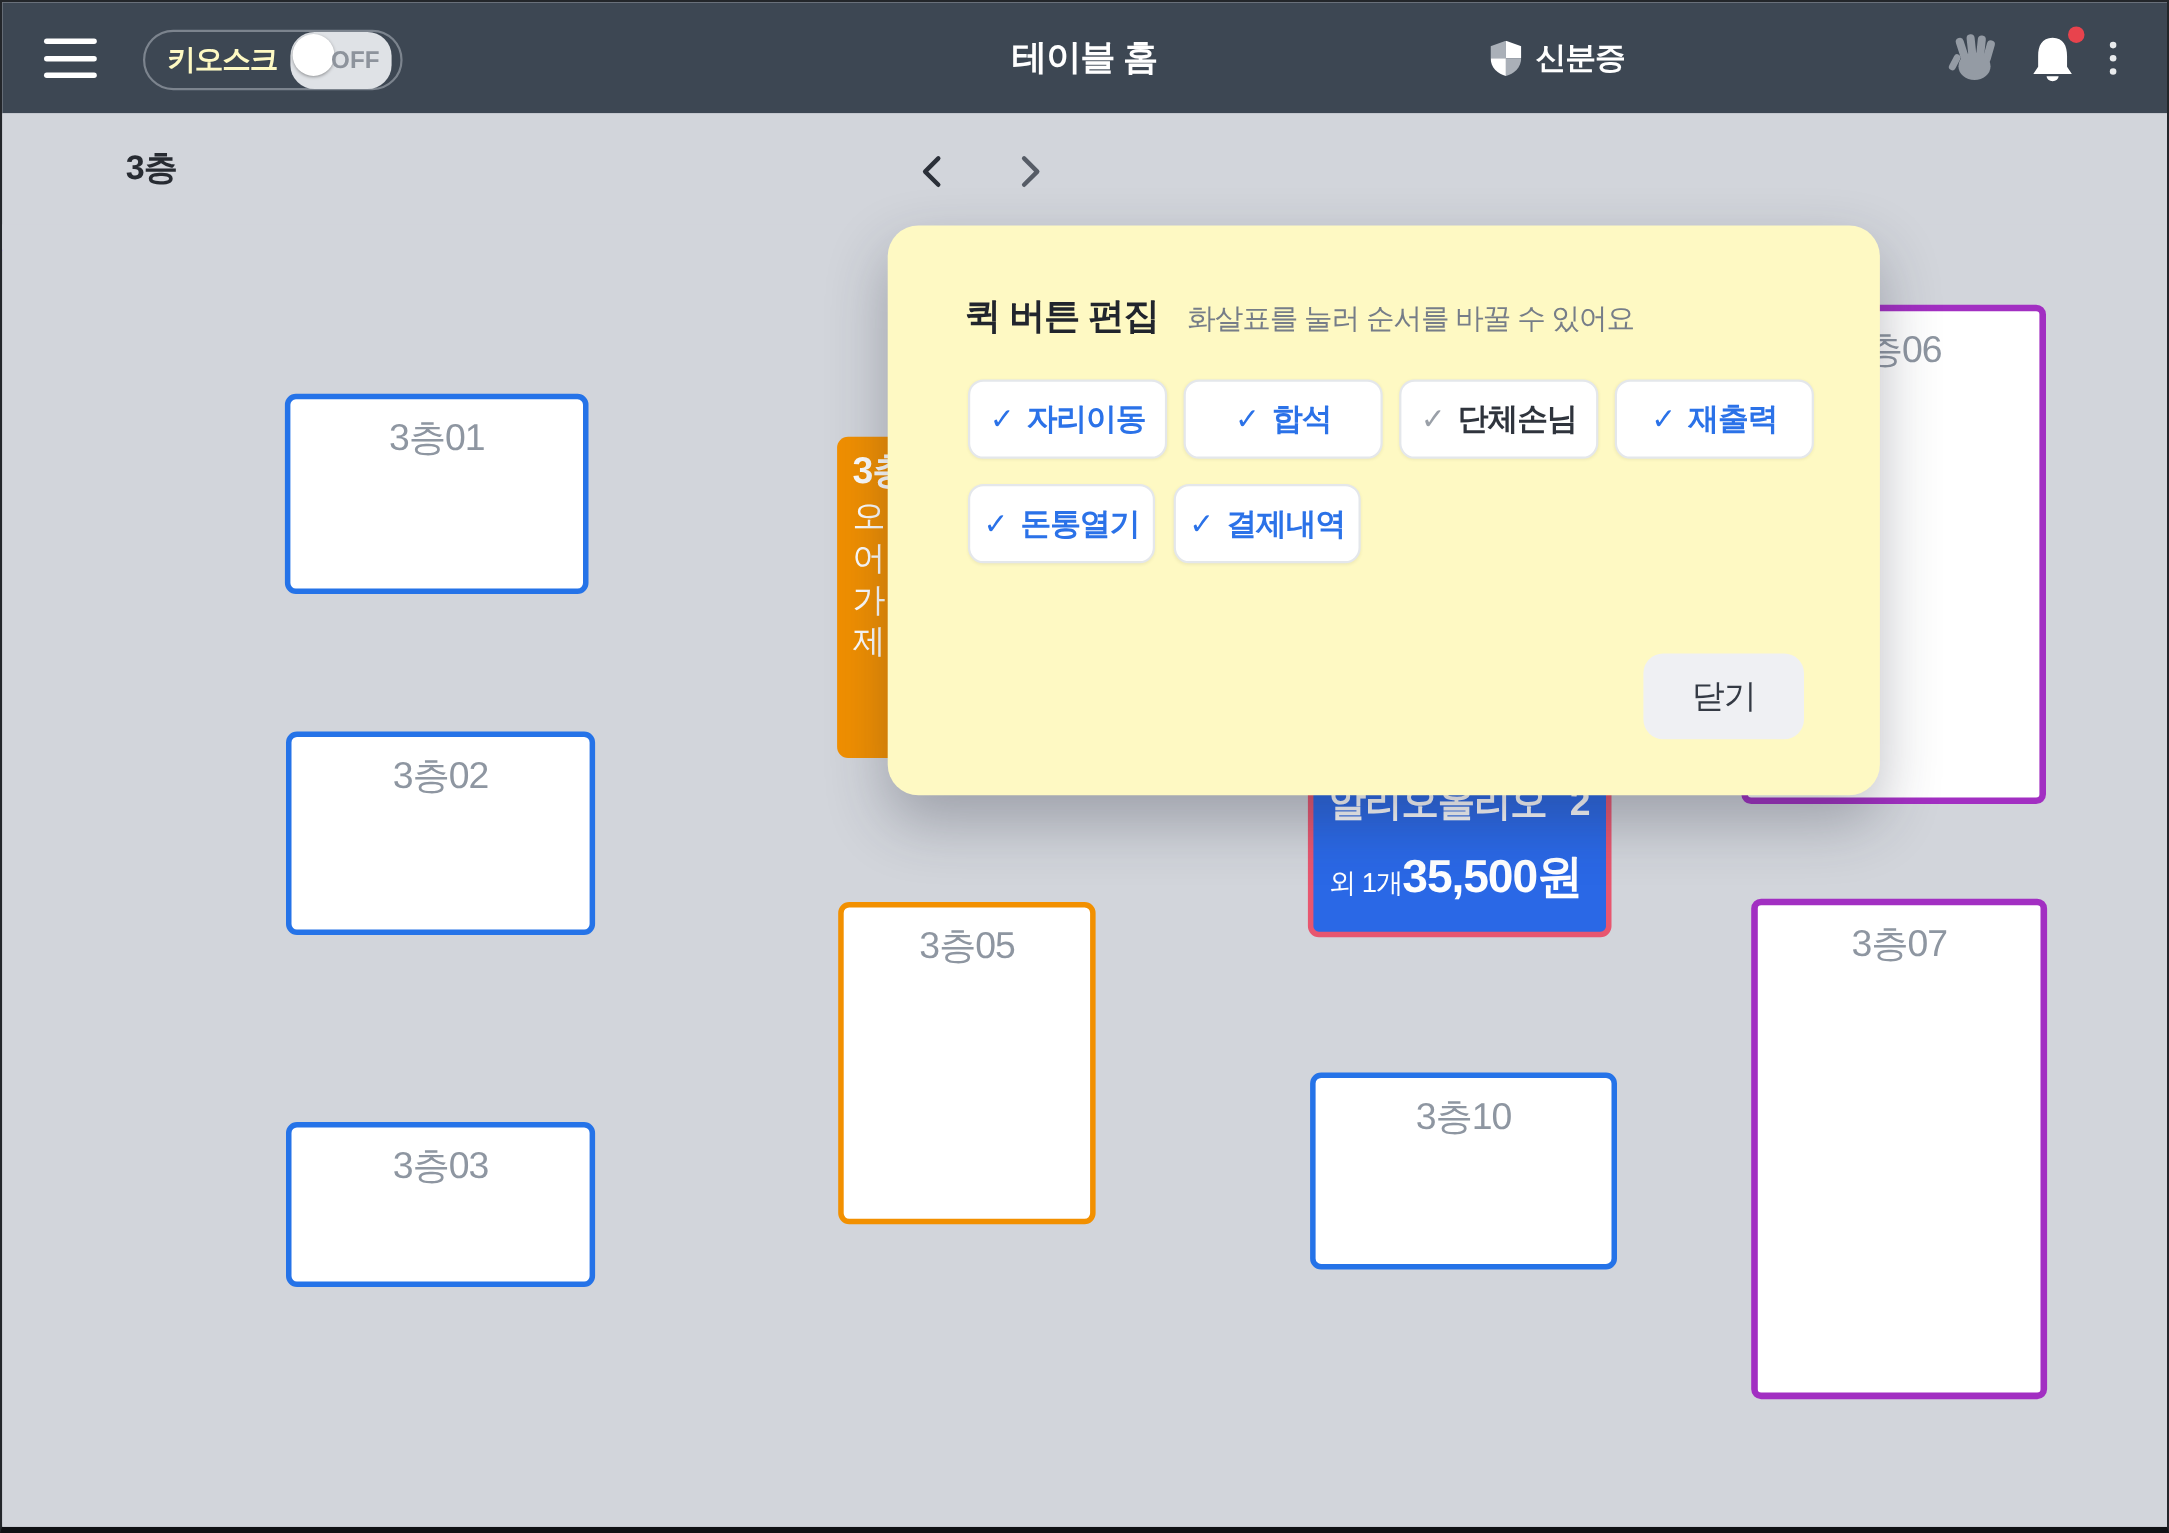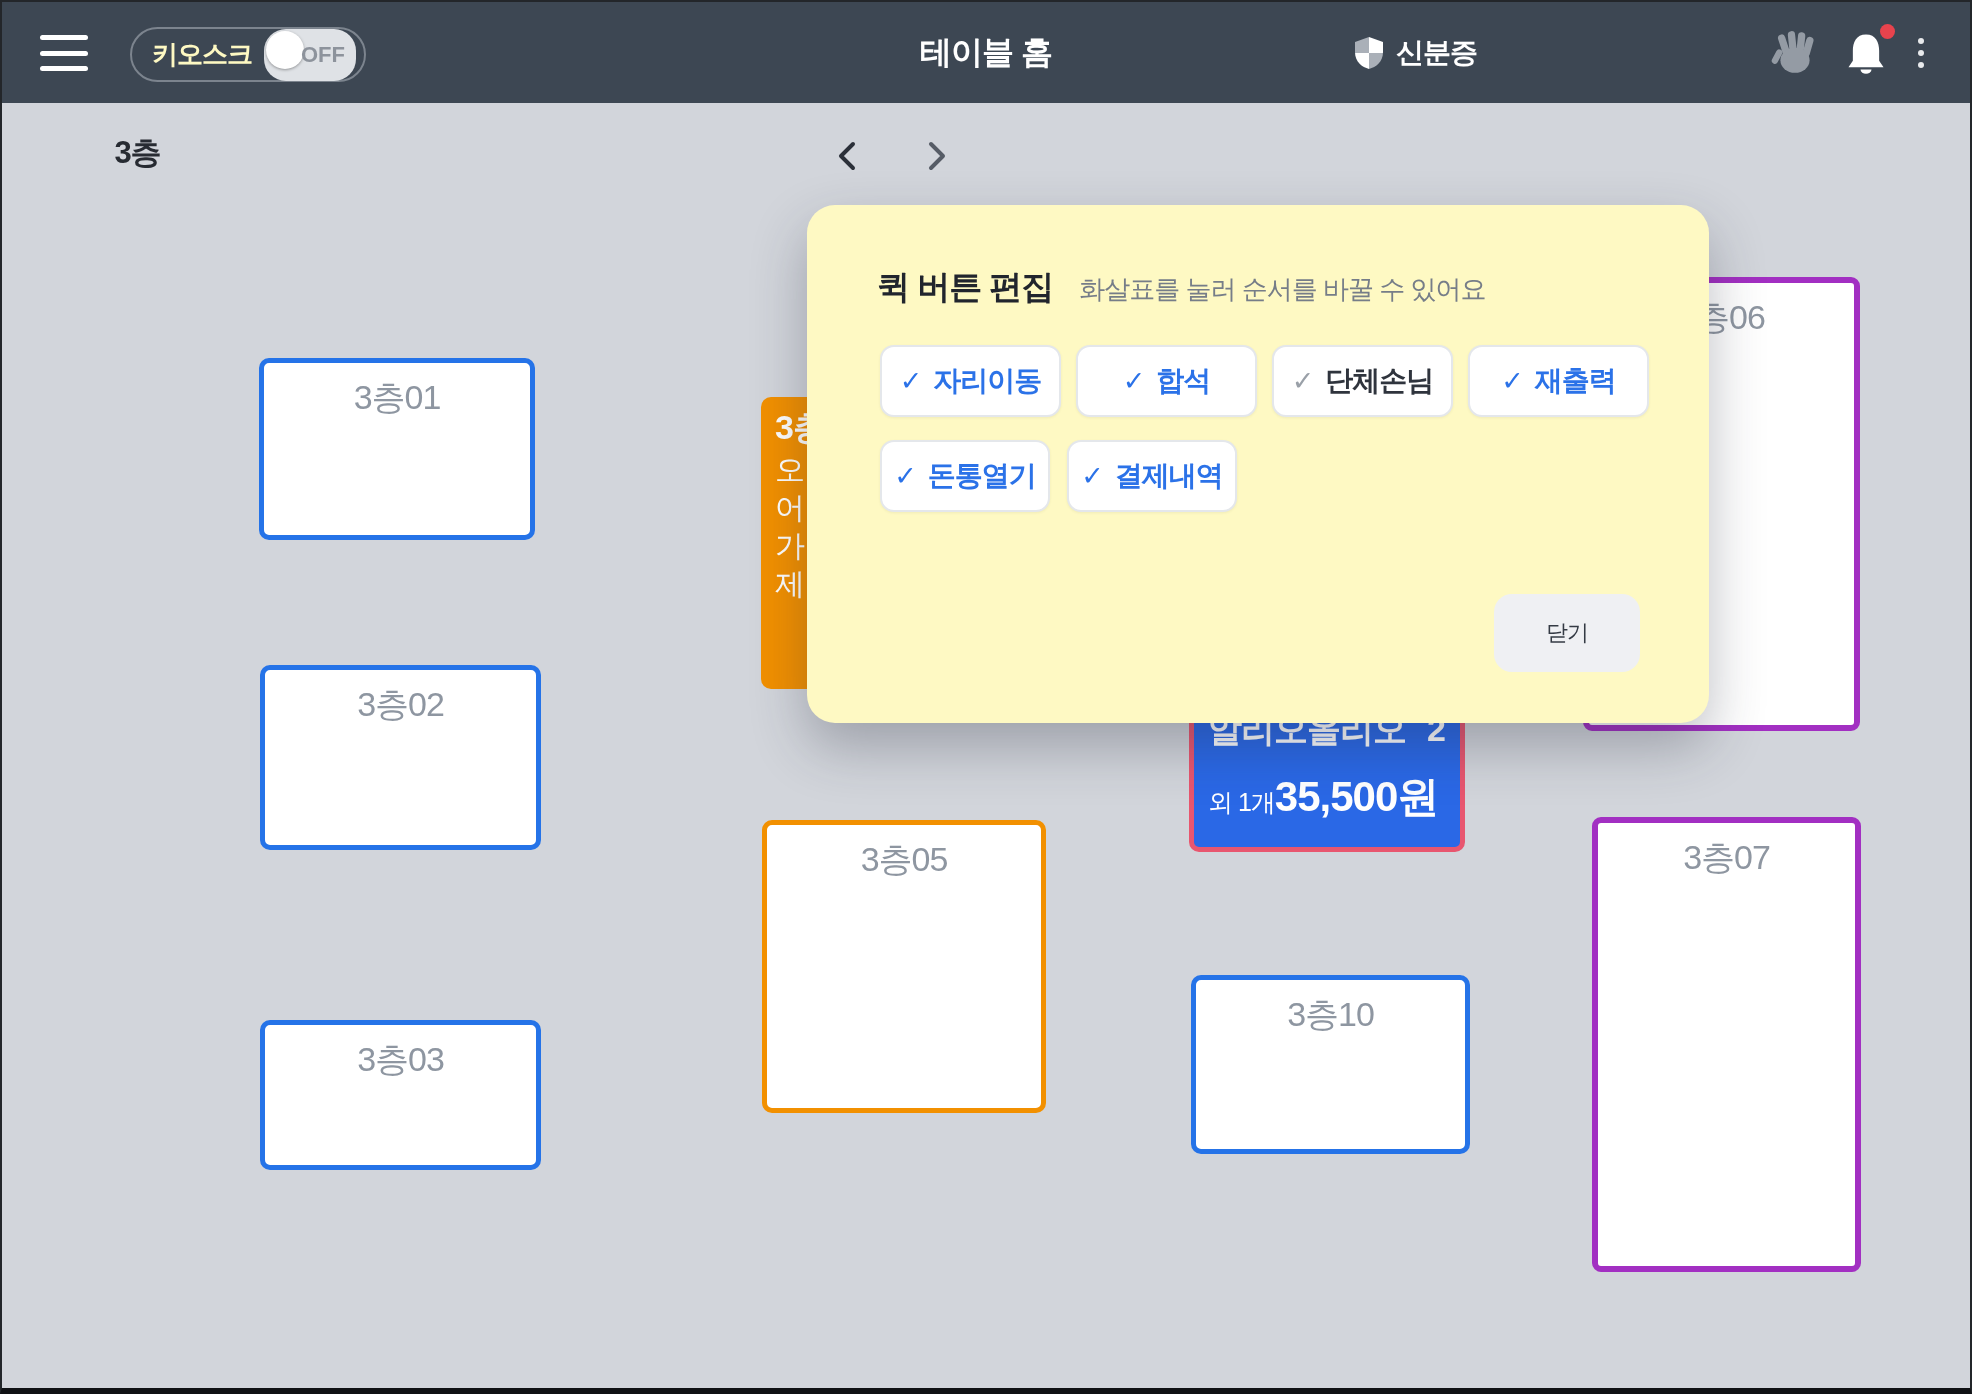--- a/index.html
+++ b/index.html
@@ -82,21 +82,21 @@
   .chip{height:72px;background:#fff;border:2px solid #e4e7eb;border-radius:14px;box-shadow:0 1px 3px rgba(0,0,0,.06);
         display:flex;align-items:center;justify-content:center;gap:12px;font-size:28px;font-weight:bold;letter-spacing:-1px;cursor:pointer;}
   #chips-row1 .chip{width:181px;}
   #chips-row2 .chip{width:170px;}
   .chip .chip-check{font-size:27px;font-weight:bold;}
   .chip.on{color:#2b72e8;}
   .chip.on .chip-check{color:#2b72e8;}
   .chip.off{color:#2f343d;}
   .chip.off .chip-check{color:#9aa0a8;}
   #modal-close{position:absolute;left:687px;top:389px;width:146px;height:78px;background:#eff0f3;border-radius:18px;
-               display:flex;align-items:center;justify-content:center;font-size:22px;color:#343a44;letter-spacing:-1px;cursor:pointer;}
+               display:flex;align-items:center;justify-content:center;font-size:30px;color:#343a44;letter-spacing:-1px;cursor:pointer;}
 </style>
 </head>
 <body>
 
 <div id="page">
 
   <div id="topbar">
     <div id="hamburger">
       <span></span>
         <span></span>
@@ -211,21 +211,21 @@
     </div>
 
     <div id="t04" class="tcard" style="left:759px;top:193px;width:276px;height:292px;">
       <div class="t04-title">3층0</div>
       <div class="t04-line">오</div>
       <div class="t04-line">어</div>
       <div class="t04-line">가</div>
       <div class="t04-line">제</div>
     </div>
 
-    <div class="tcard orange-border" style="left:760px;top:616px;width:284px;height:293px;">
+    <div class="tcard orange-border" style="left:760px;top:616px;width:234px;height:293px;">
       <div class="tlabel">3층05</div>
     </div>
 
     <div id="order-card" class="tcard" style="left:1187px;top:486px;width:276px;height:162px;">
       <div id="order-row1">
         <span id="order-item">알리오올리오</span>
         <span id="order-qty">2</span>
       </div>
       <div id="order-row2">
         <span id="order-extra">외 1개</span>

